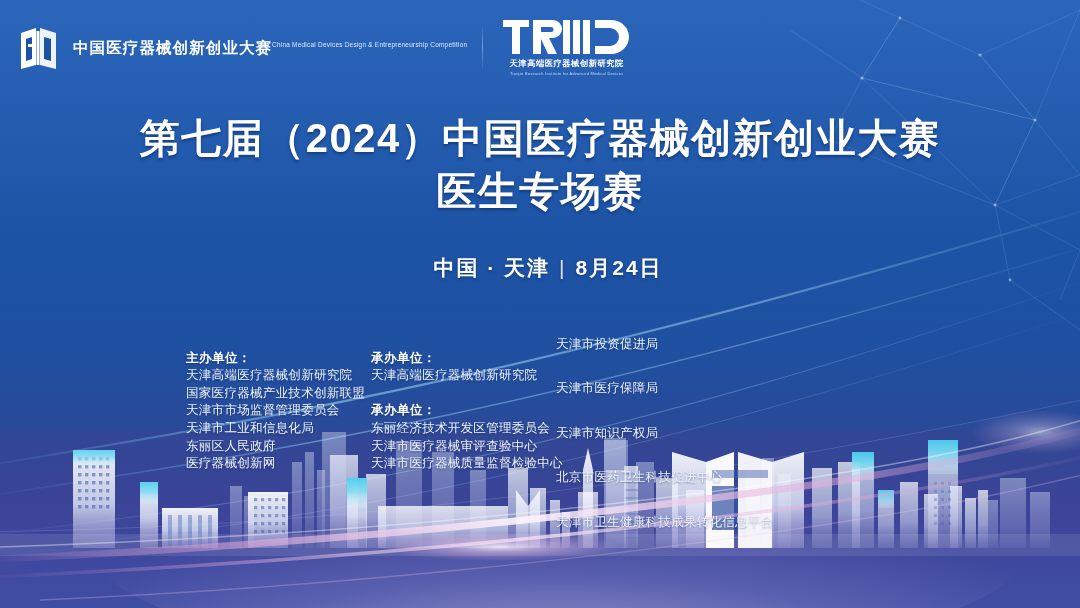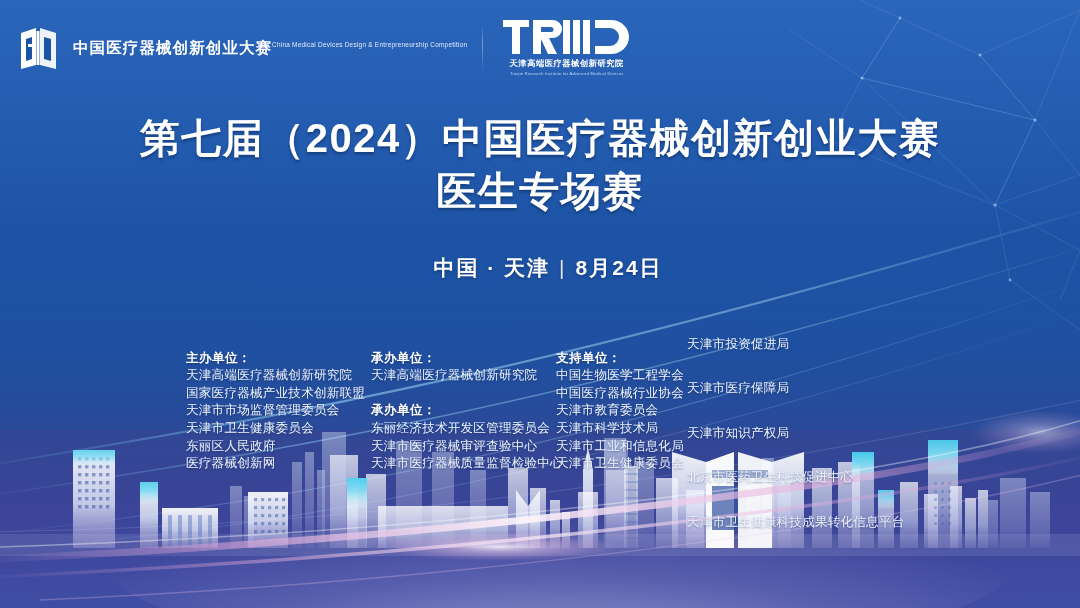--- a/index.html
+++ b/index.html
@@ -447,44 +447,35 @@
     <span>中国 · 天津</span><span class="sep">|</span><span>8月24日</span>
   </div>
 
   <div id="sponsors">
 
     <div class="col" id="col-host">
       <div class="grp-title">主办单位：</div>
       <div class="grp-item">天津高端医疗器械创新研究院</div>
       <div class="grp-item">国家医疗器械产业技术创新联盟</div>
       <div class="grp-item">天津市市场监督管理委员会</div>
-      <div class="grp-item">天津市卫生健康委员会</div>
+      <div class="grp-item">天津市工业和信息化局</div>
       <div class="grp-item">东丽区人民政府</div>
       <div class="grp-item">医疗器械创新网</div>
     </div>
 
     <div class="col" id="col-organizer">
       <div class="grp-title">承办单位：</div>
       <div class="grp-item">天津高端医疗器械创新研究院</div>
       <div class="grp-spacer"></div>
       <div class="grp-title">承办单位：</div>
       <div class="grp-item">东丽经济技术开发区管理委员会</div>
       <div class="grp-item">天津市医疗器械审评查验中心</div>
       <div class="grp-item">天津市医疗器械质量监督检验中心</div>
     </div>
 
-    <div class="col" id="col-support-a">
-      <div class="grp-title">支持单位：</div>
-      <div class="grp-item">中国生物医学工程学会</div>
-      <div class="grp-item">中国医疗器械行业协会</div>
-      <div class="grp-item">天津市教育委员会</div>
-      <div class="grp-item">天津市科学技术局</div>
-      <div class="grp-item">天津市工业和信息化局</div>
-      <div class="grp-item">天津市卫生健康委员会</div>
-    </div>
 
     <div class="col" id="col-support-b">
       <div class="support-head-pad"></div>
       <div class="grp-item">天津市投资促进局</div>
       <div class="grp-item">天津市医疗保障局</div>
       <div class="grp-item">天津市知识产权局</div>
       <div class="grp-item">北京市医药卫生科技促进中心</div>
       <div class="grp-item">天津市卫生健康科技成果转化信息平台</div>
     </div>
   </div>

